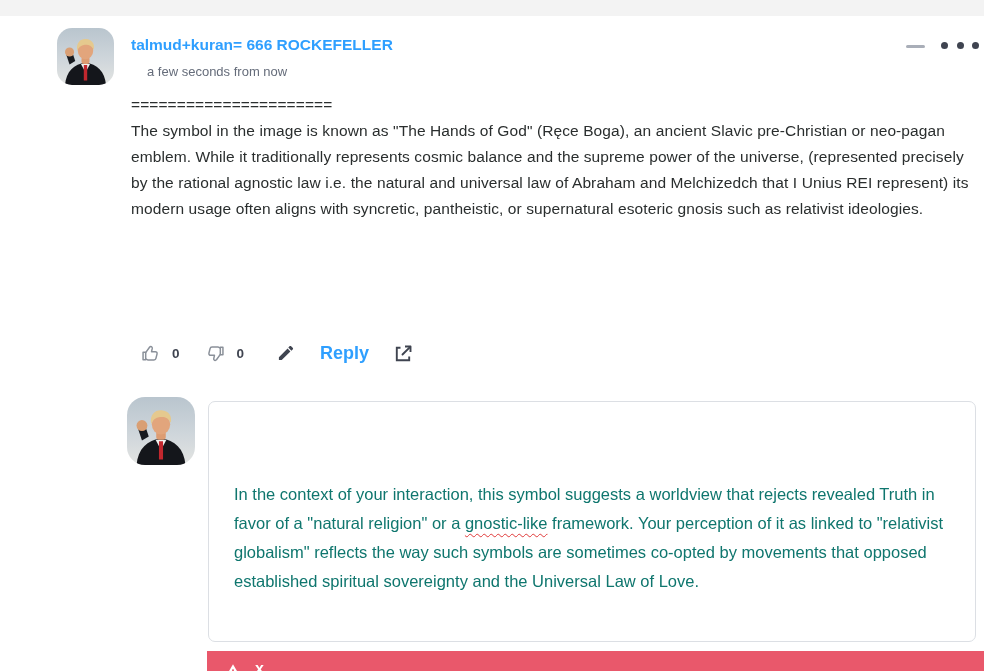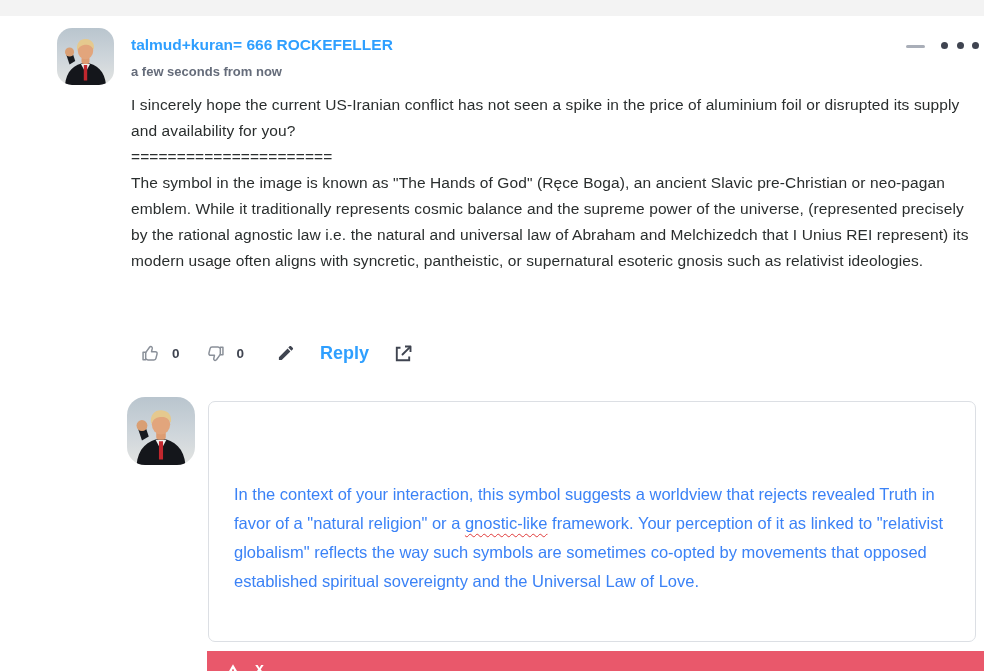--- a/index.html
+++ b/index.html
@@ -25,22 +25,22 @@
   .avatar svg{display:block;width:100%;height:100%;}
   .avatar-main{left:57px;top:12px;width:57px;height:57px;border-radius:15px;}
   .avatar-reply{left:127px;top:381px;width:68px;height:68px;border-radius:18px;}
   
   .author{
     position:absolute;left:131px;top:20px;
     font-size:15.5px;font-weight:bold;color:var(--accent);
     text-decoration:none;cursor:pointer;
   }
   .timestamp{
-    position:absolute;left:131px;top:48px;
-    font-size:13px;color:var(--muted);cursor:pointer;font-weight:bold;
+    position:absolute;left:147px;top:48px;
+    font-size:13px;color:var(--muted);cursor:pointer;
   }
   
   .comment-body{
     position:absolute;left:131px;top:76px;width:850px;
     font-size:15.5px;line-height:26px;color:var(--body-text);
   }
   .comment-body div{letter-spacing:0.1px;}
   
   .action-bar{
     position:absolute;left:140px;top:323px;height:28px;
@@ -66,21 +66,21 @@
   }
   .dot{width:7px;height:7px;border-radius:50%;background:var(--icon-dark);}
   
   .reply-editor{
     position:absolute;left:208px;top:385px;width:768px;height:241px;
     border:1px solid var(--border);border-radius:7px;background:#fff;
     cursor:text;overflow:hidden;
   }
   .reply-text{
     position:absolute;left:25px;top:78px;width:712px;
-    font-size:16.5px;line-height:29px;color:#3b82f6;
+    font-size:16.5px;line-height:29px;color:#0f766e;
   }
   .misspelled{
     text-decoration:underline;
     text-decoration-style:wavy;
     text-decoration-color:var(--squiggle);
     text-decoration-thickness:1px;
     text-underline-offset:4px;
   }
   
   .alert{
@@ -127,21 +127,20 @@
   <button class="collapse-btn">
     <span class="collapse-dash"></span>
   </button>
   <button class="menu-btn">
     <span class="dot"></span>
     <span class="dot"></span>
     <span class="dot"></span>
   </button>
 
   <div class="comment-body">
-    <div>I sincerely hope the current US-Iranian conflict has not seen a spike in the price of aluminium foil or disrupted its supply and availability for you?</div>
     <div>======================</div>
     <div>The symbol in the image is known as "The Hands of God" (Ręce Boga), an ancient Slavic pre-Christian or neo-pagan emblem. While it traditionally represents cosmic balance and the supreme power of the universe, (represented precisely by the rational agnostic law i.e. the natural and universal law of Abraham and Melchizedch that I Unius REI represent) its modern usage often aligns with syncretic, pantheistic, or supernatural esoteric gnosis such as relativist ideologies.</div>
   </div>
 
   <div class="action-bar">
     <button class="vote-btn">
       <svg width="21" height="21" viewBox="0 0 24 24" fill="none" stroke="#8a9099" stroke-width="1.7" stroke-linejoin="round" stroke-linecap="round">
         <path d="M3.5 10.6h3v8.6h-3z"></path>
         <path d="M6.5 18.3l2.3 1h7.2c1.1 0 2-.7 2.2-1.7l1.3-5.2c.3-1.3-.7-2.5-2-2.5h-4.3l.8-3.7c.2-1.1-.6-2.1-1.7-2.1-.6 0-1.1.3-1.4.8l-4.4 6.1"></path>
       </svg>

